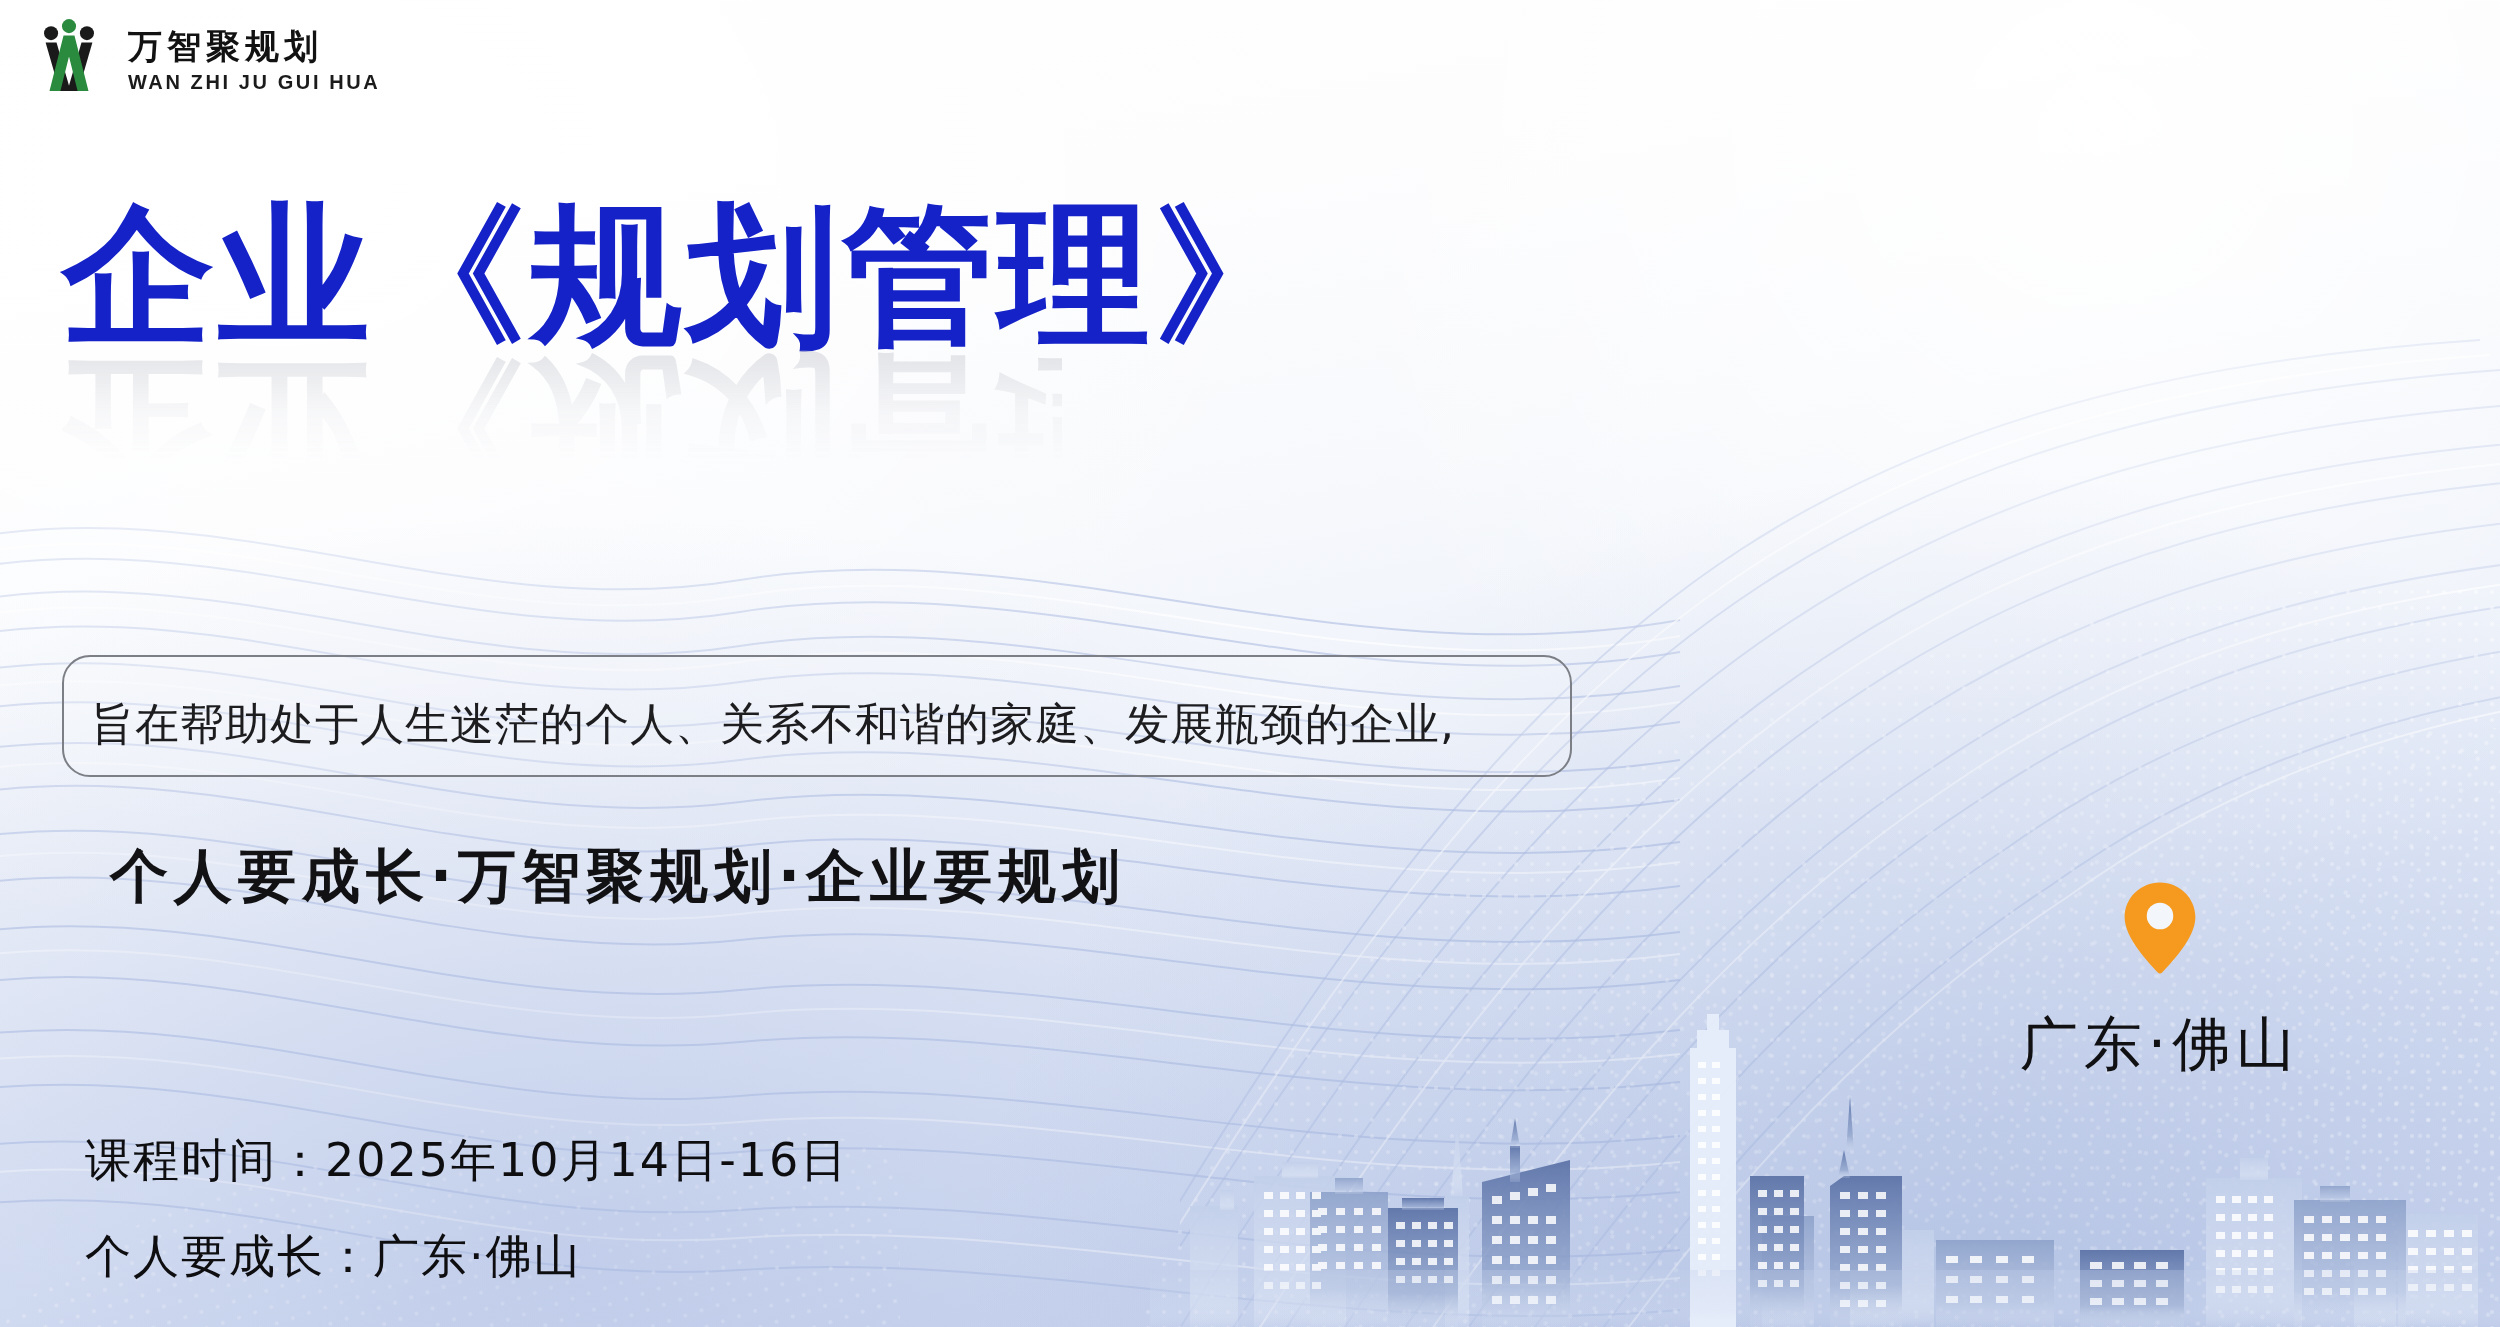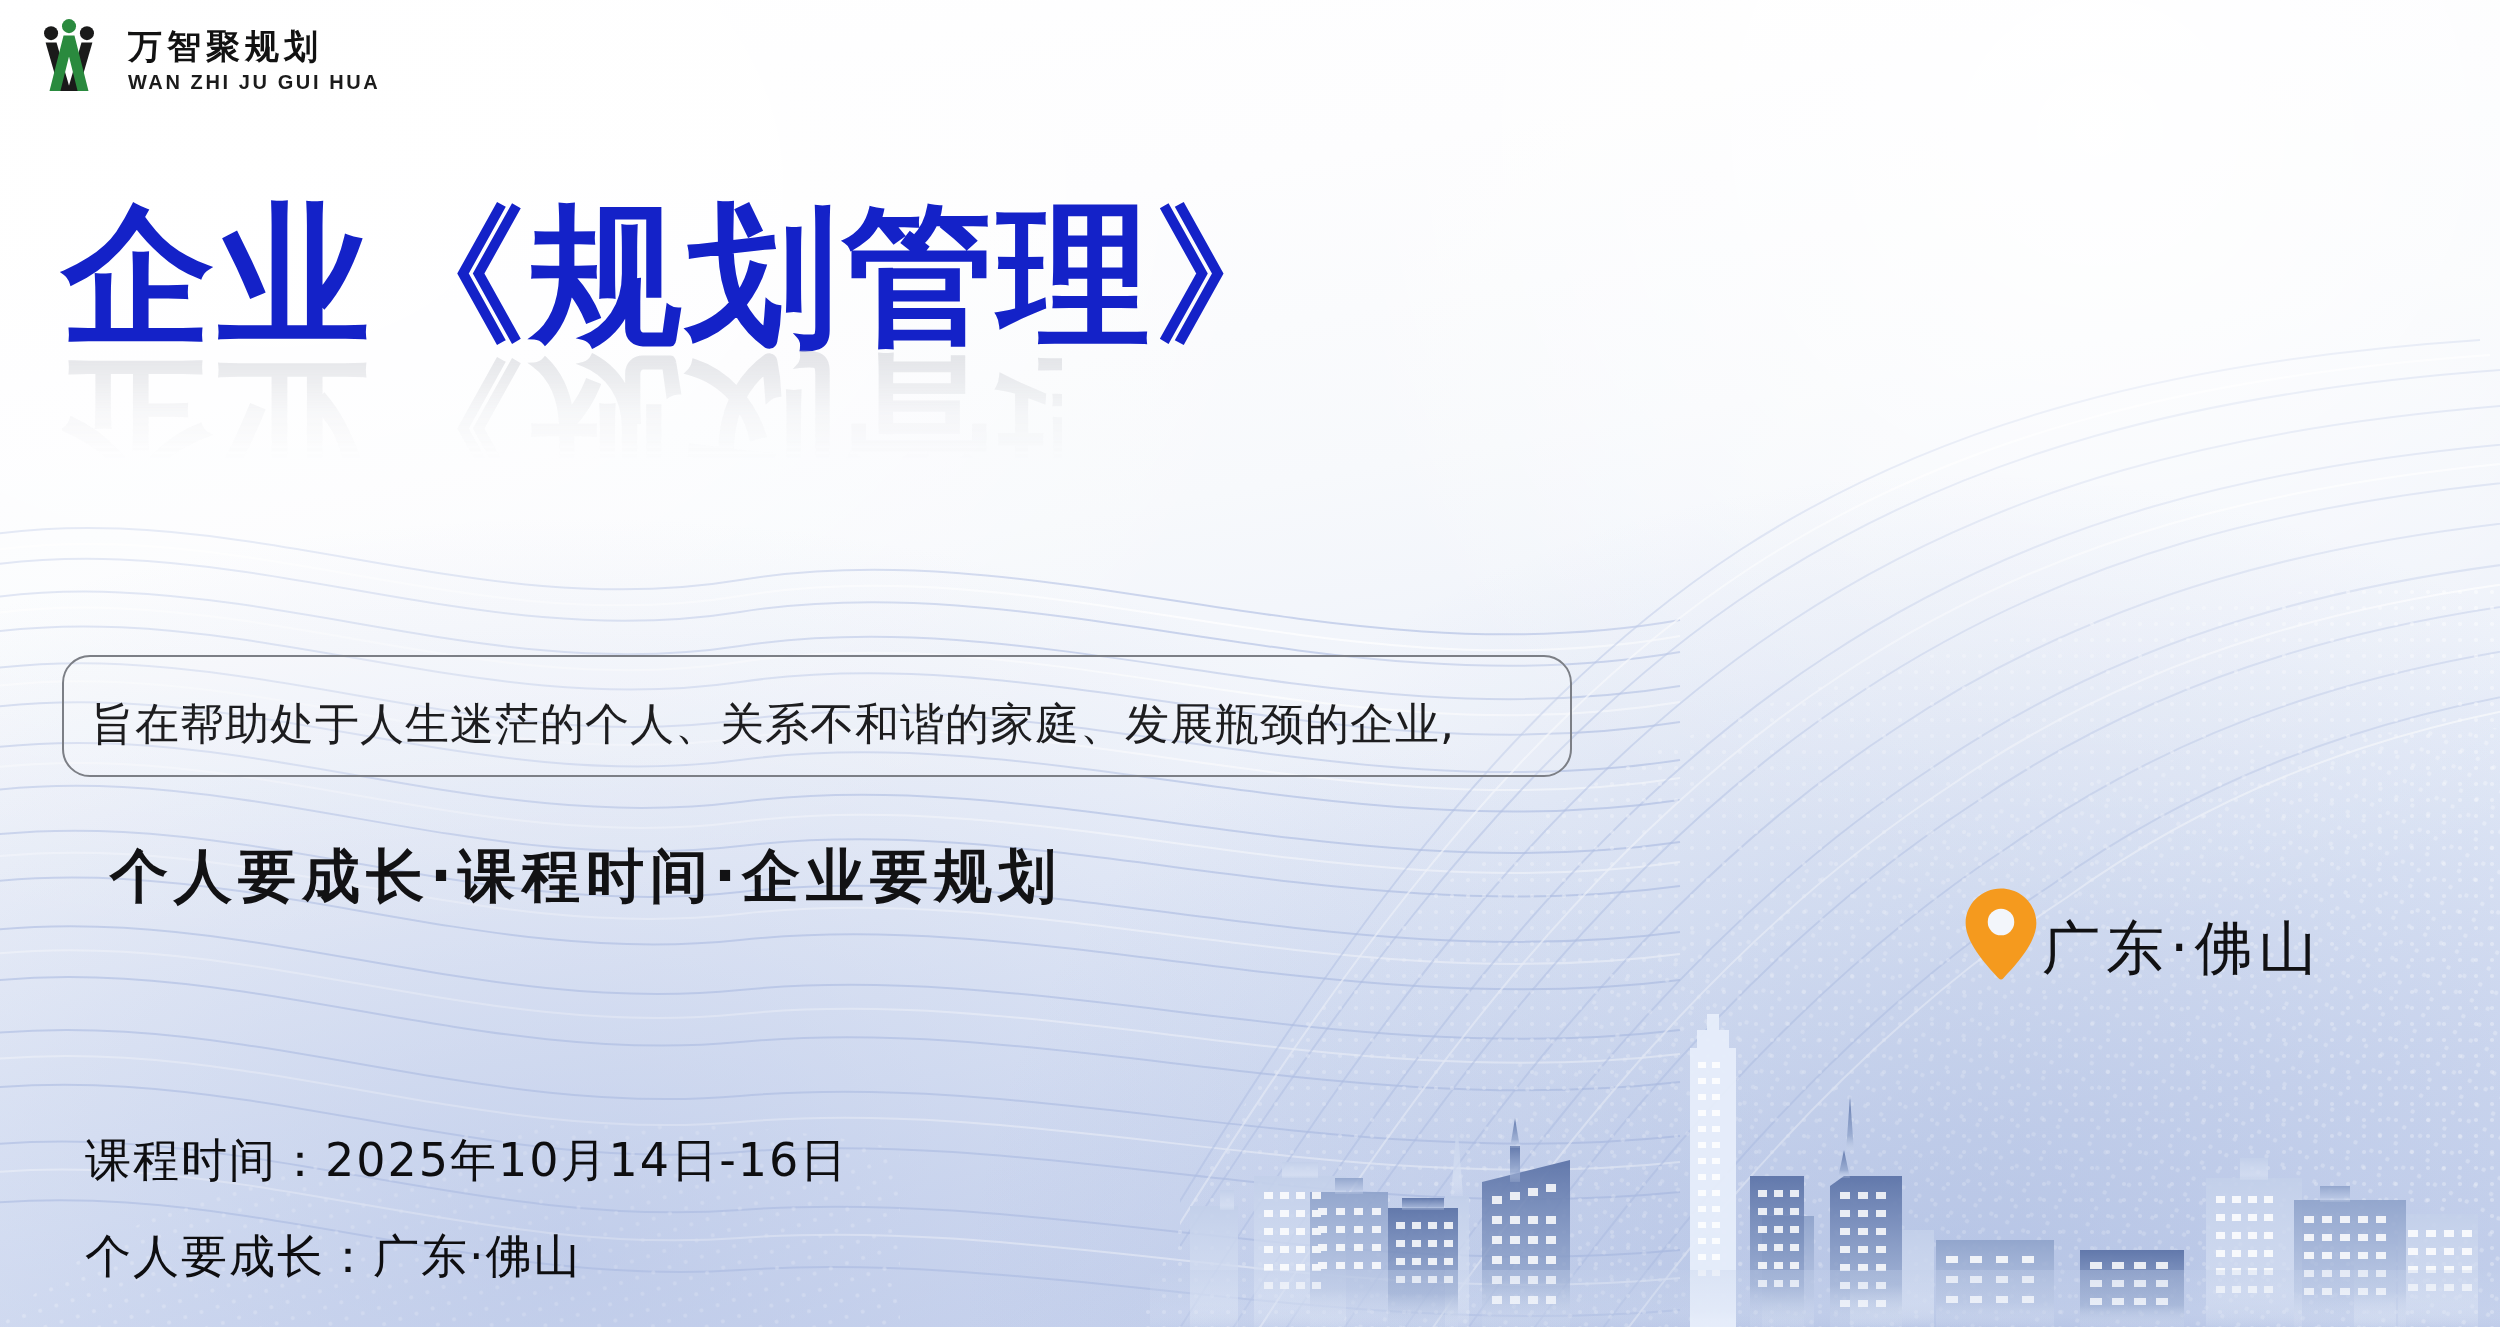--- a/index.html
+++ b/index.html
@@ -80,21 +80,21 @@
   .course-line{
     font-size:46px; color:#0e0e10; letter-spacing:2px; margin-bottom:34px;
     white-space:nowrap;
     font-family:"DejaVu Sans","Liberation Sans",sans-serif;
   }
   .course-line:last-child{ margin-bottom:0; }
 
   
   .location-block{
     position:absolute; left:1960px; top:880px; width:400px;
-    display:flex; flex-direction:row; align-items:center;
+    display:flex; flex-direction:column; align-items:center;
   }
   .pin-icon{ width:82px; height:96px; display:block; }
   .location-text{
     margin-top:30px; font-size:58px; letter-spacing:6px; color:#111113;
     white-space:nowrap;
     font-family:"DejaVu Sans","Liberation Sans",sans-serif;
   }
 
   
   .logo{ position:absolute; left:30px; top:16px; display:flex; align-items:center; gap:20px; }
@@ -564,21 +564,21 @@
 
   <div class="title-wrap">
     <div class="title-main">企业《规划管理》</div>
     <div class="title-reflection">企业《规划管理》</div>
   </div>
 
   <div class="desc-box">
     <div class="desc-line">旨在帮助处于人生迷茫的个人、关系不和谐的家庭、发展瓶颈的企业,</div>
   </div>
 
-  <div class="tagline">个人要成长·课程时间·企业要规划</div>
+  <div class="tagline">个人要成长·万智聚规划·企业要规划</div>
 
   <div class="course-info">
     <div class="course-line">课程时间：2025年10月14日-16日</div>
     <div class="course-line">个人要成长：广东·佛山</div>
   </div>
 
   <div class="location-block">
     <svg class="pin-icon" viewBox="0 0 64 76">
       <path d="M32,2 C16.5,2 4,14.3 4,29.4 C4,46.5 24,66 30.3,73.2 C31.2,74.2 32.8,74.2 33.7,73.2 C40,66 60,46.5 60,29.4 C60,14.3 47.5,2 32,2 Z" fill="#F59A1E"></path>
       <circle cx="32" cy="28.5" r="10.5" fill="#f3f6fb"></circle>

